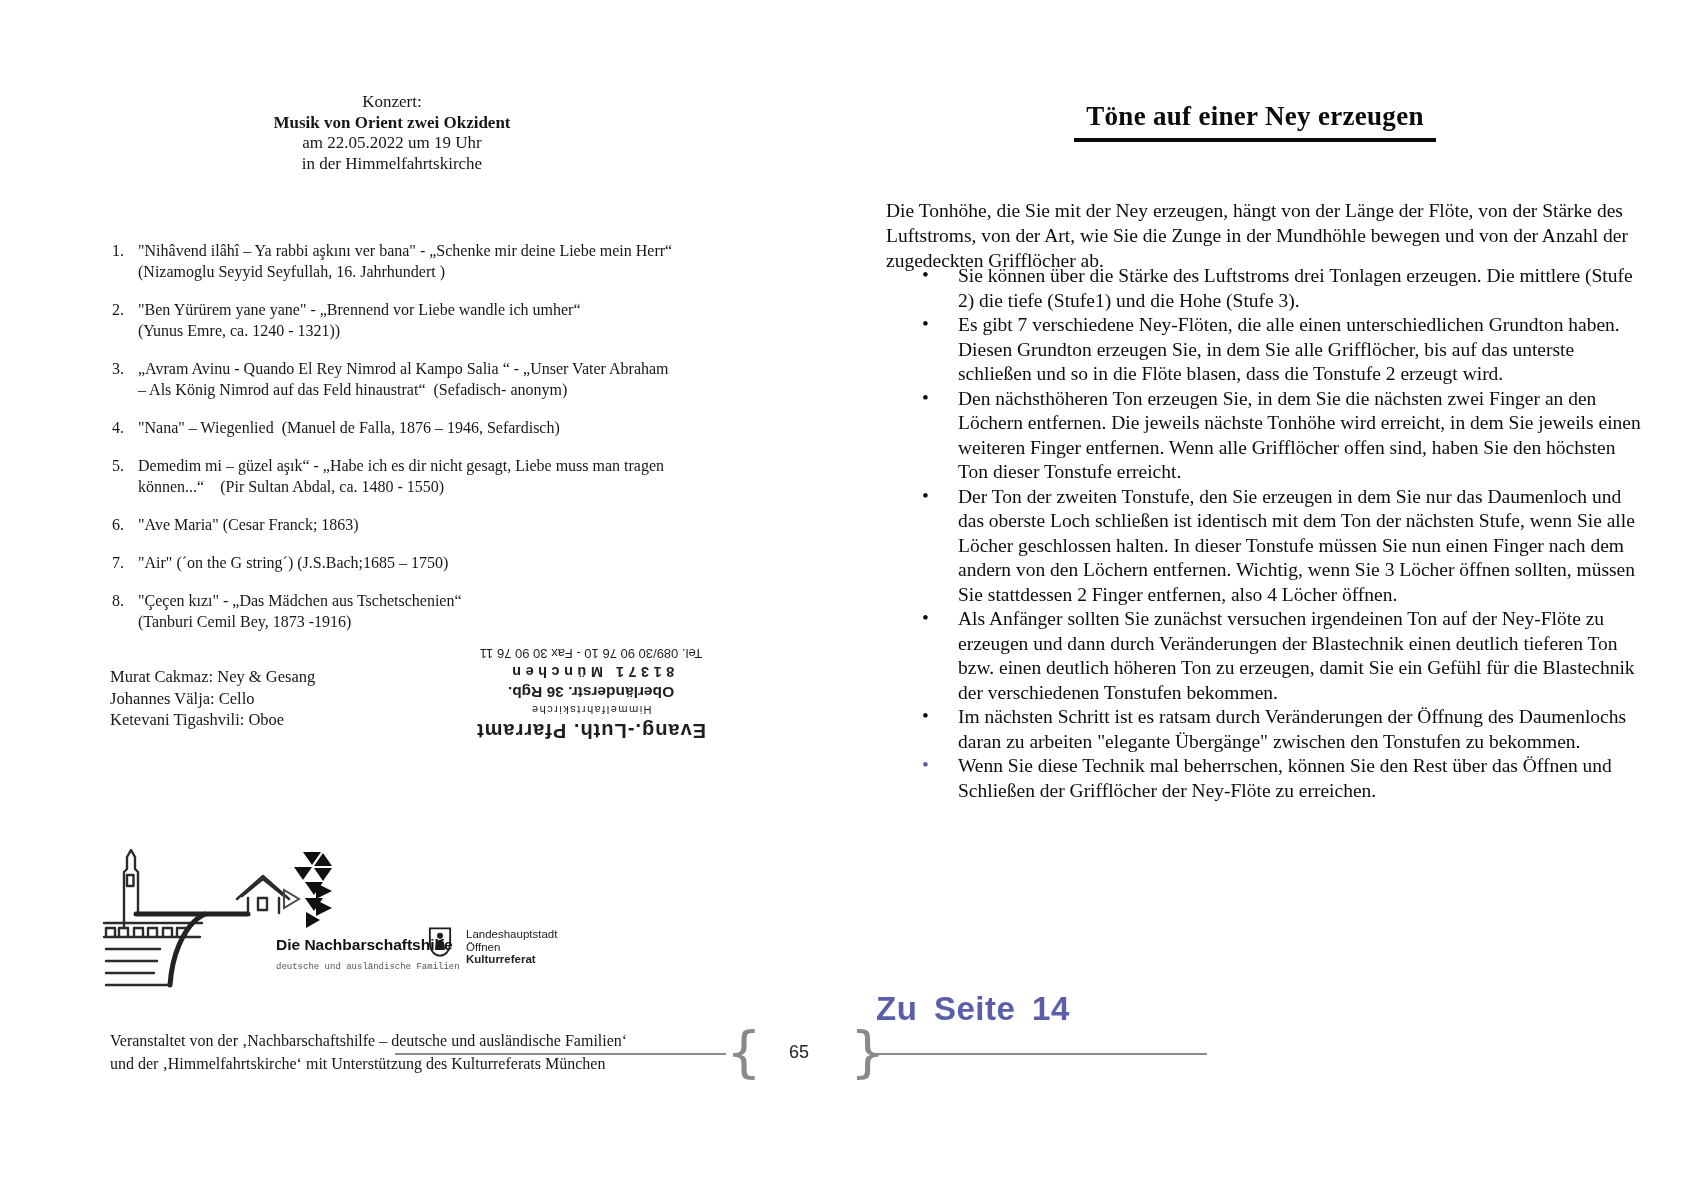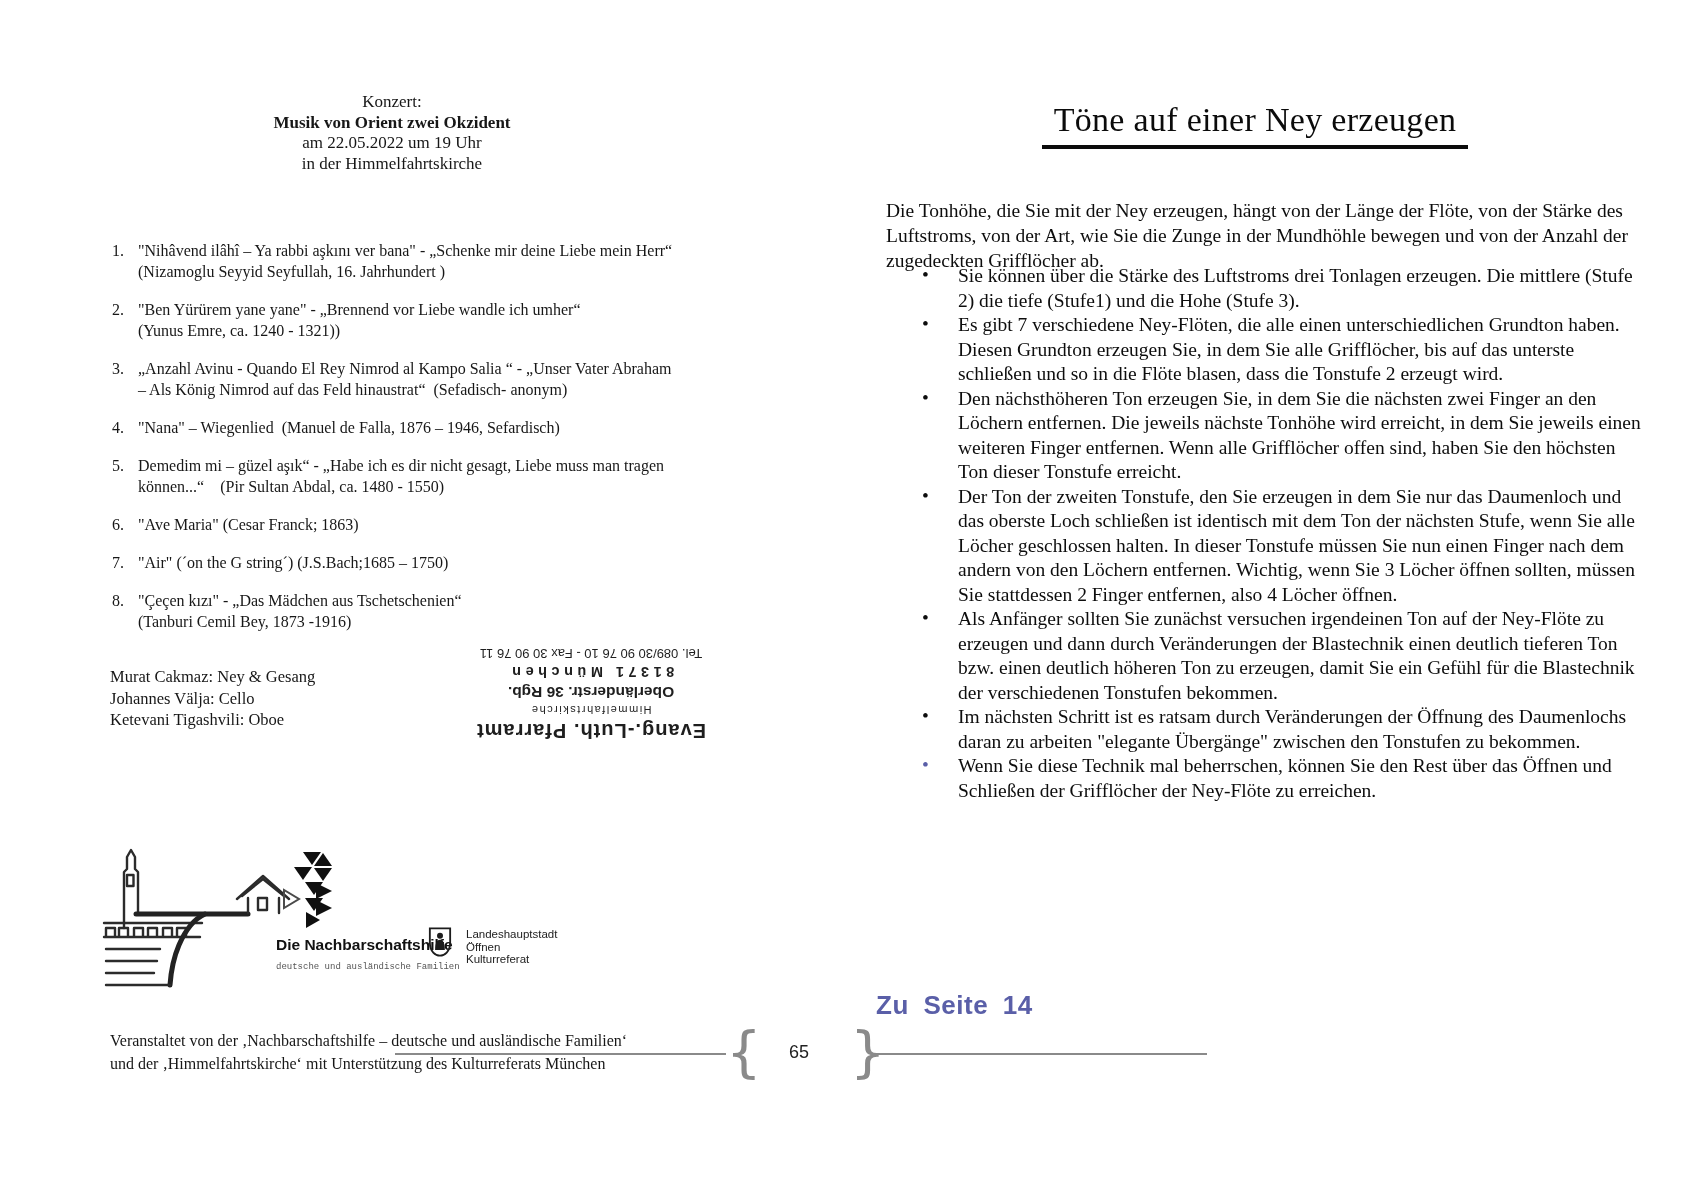--- a/index.html
+++ b/index.html
@@ -28,39 +28,39 @@
 
   .church-art{position:absolute;left:98px;top:846px;}
   .nb-logo{position:absolute;left:276px;top:852px;}
   .nb-title{position:absolute;left:276px;top:936px;font-family:"Liberation Sans",sans-serif;
             font-weight:bold;font-size:15.5px;color:#111;}
   .nb-sub{position:absolute;left:276px;top:962px;font-family:Liberation Mono, monospace;
           font-size:9px;color:#555;}
   .muc-arms{position:absolute;left:427px;top:927px;}
   .muc-text{position:absolute;left:466px;top:928px;font-family:"Liberation Sans",sans-serif;
             font-size:11.5px;line-height:12.5px;color:#222;}
-  .muc-bold{font-weight:normal;}
+  .muc-bold{font-weight:bold;}
 
   .organizer{position:absolute;left:110px;top:1030px;font-size:16px;line-height:22.5px;color:#171717;}
 
   
   .article-title{position:absolute;left:885px;top:101px;width:740px;text-align:center;color:#0b0b0b;}
-  .article-title span{display:inline-block;font-size:34px;font-weight:normal;letter-spacing:.3px;
+  .article-title span{display:inline-block;font-size:27px;font-weight:bold;letter-spacing:.3px;
                       border-bottom:4px solid #0b0b0b;padding:0 12px 6px 12px;}
 
   .intro{position:absolute;left:886px;top:178px;width:748px;font-size:19.5px;line-height:25px;color:#0d0d0d;}
 
   .bullets{position:absolute;left:886px;top:264px;width:756px;font-size:19.5px;line-height:24.5px;
            color:#0d0d0d;list-style:none;margin:0;padding:0;}
   .bullets li{position:relative;padding-left:72px;}
   .bmark{position:absolute;left:36px;top:-1px;}
   .accent .bmark{color:#5a5fa8;}
 
   .page-link{position:absolute;left:876px;top:990px;font-family:"Liberation Sans",sans-serif;
-             font-weight:bold;font-size:26px;color:#5a5fa8;word-spacing:7px;letter-spacing:.5px;cursor:pointer;}
+             font-weight:bold;font-size:33px;color:#5a5fa8;word-spacing:7px;letter-spacing:.5px;cursor:pointer;}
 
   
   .footer-line{position:absolute;top:1053px;height:2px;background:#8a8a8a;}
   .fl-left{left:395px;width:331px;}
   .fl-right{left:877px;width:330px;}
   .brace{position:absolute;top:1024px;font-size:56px;line-height:56px;color:#8a8a8a;
          font-family:"DejaVu Sans",sans-serif;}
   .brace-l{left:726px;}
   .brace-r{left:850px;}
   .page-number{position:absolute;left:781px;top:1042px;width:36px;text-align:center;
@@ -94,21 +94,21 @@
       <div class="prog-item">
         <span class="prog-num">2.</span>
         <span class="prog-text">
           <div>"Ben Yürürem yane yane" - „Brennend vor Liebe wandle ich umher“</div>
           <div>(Yunus Emre, ca. 1240 - 1321))</div>
         </span>
       </div>
       <div class="prog-item">
         <span class="prog-num">3.</span>
         <span class="prog-text">
-          <div>„Anzahl Avinu - Quando El Rey Nimrod al Kampo Salia “ - „Unser Vater Abraham</div>
+          <div>„Avram Avinu - Quando El Rey Nimrod al Kampo Salia “ - „Unser Vater Abraham</div>
           <div>– Als König Nimrod auf das Feld hinaustrat“ (Sefadisch- anonym)</div>
         </span>
       </div>
       <div class="prog-item">
         <span class="prog-num">4.</span>
         <span class="prog-text">
           <div>"Nana" – Wiegenlied (Manuel de Falla, 1876 – 1946, Sefardisch)</div>
         </span>
       </div>
       <div class="prog-item">

